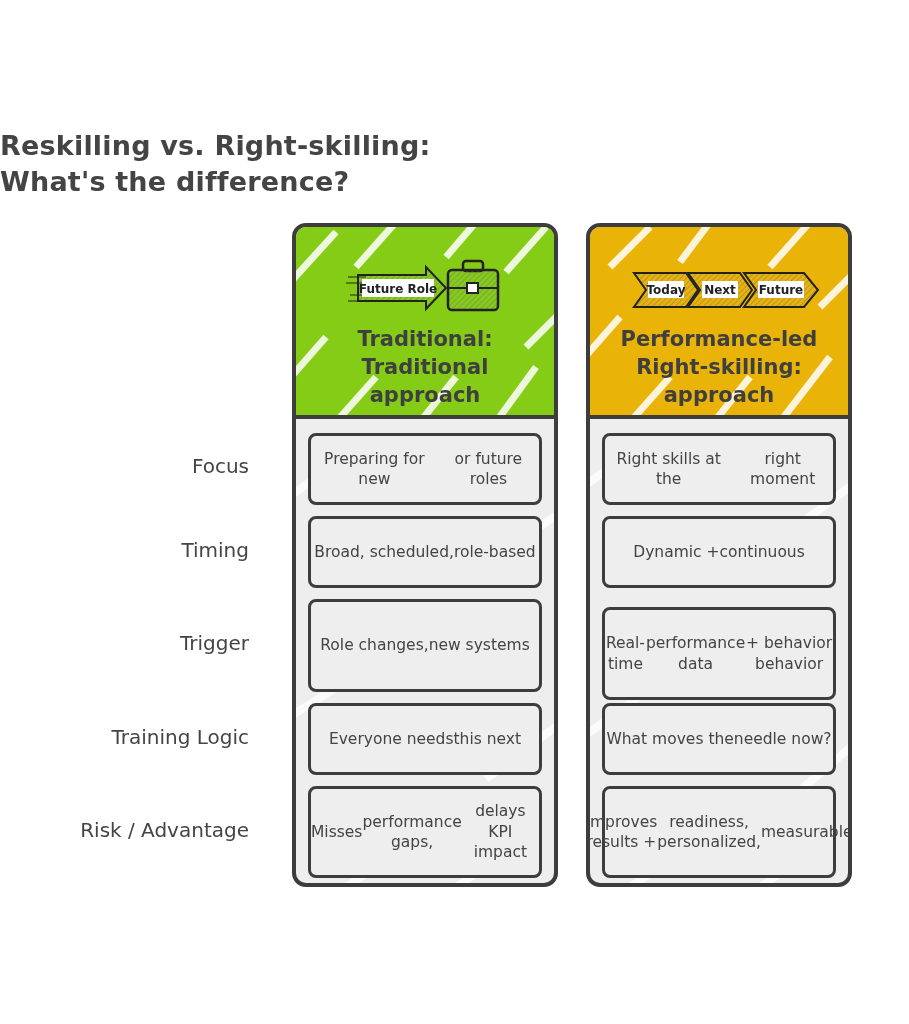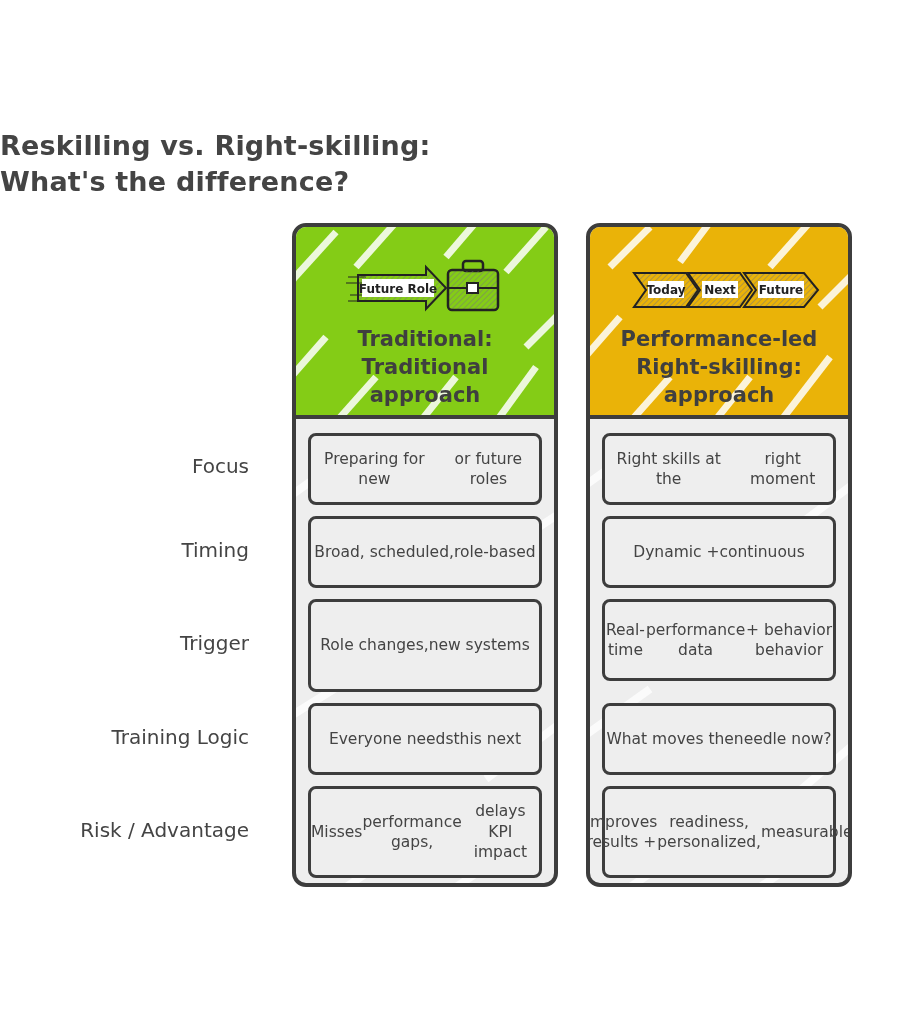--- a/index.html
+++ b/index.html
@@ -183,21 +183,21 @@
   </svg>
 
   <div class="cell" style="top:206px;height:72px">
     <span>Right skills at the</span>
     <span>right moment</span>
   </div>
   <div class="cell" style="top:289px;height:72px">
     <span>Dynamic +</span>
     <span>continuous</span>
   </div>
-  <div class="cell" style="top:372px;height:82px">
+  <div class="cell" style="top:380px;height:93px">
     <span>Real-time</span>
     <span>performance data</span>
     <span>+ behavior behavior</span>
   </div>
   <div class="cell" style="top:476px;height:72px">
     <span>What moves the</span>
     <span>needle now?</span>
   </div>
   <div class="cell" style="top:559px;height:92px">
     <span>Improves results +</span>

